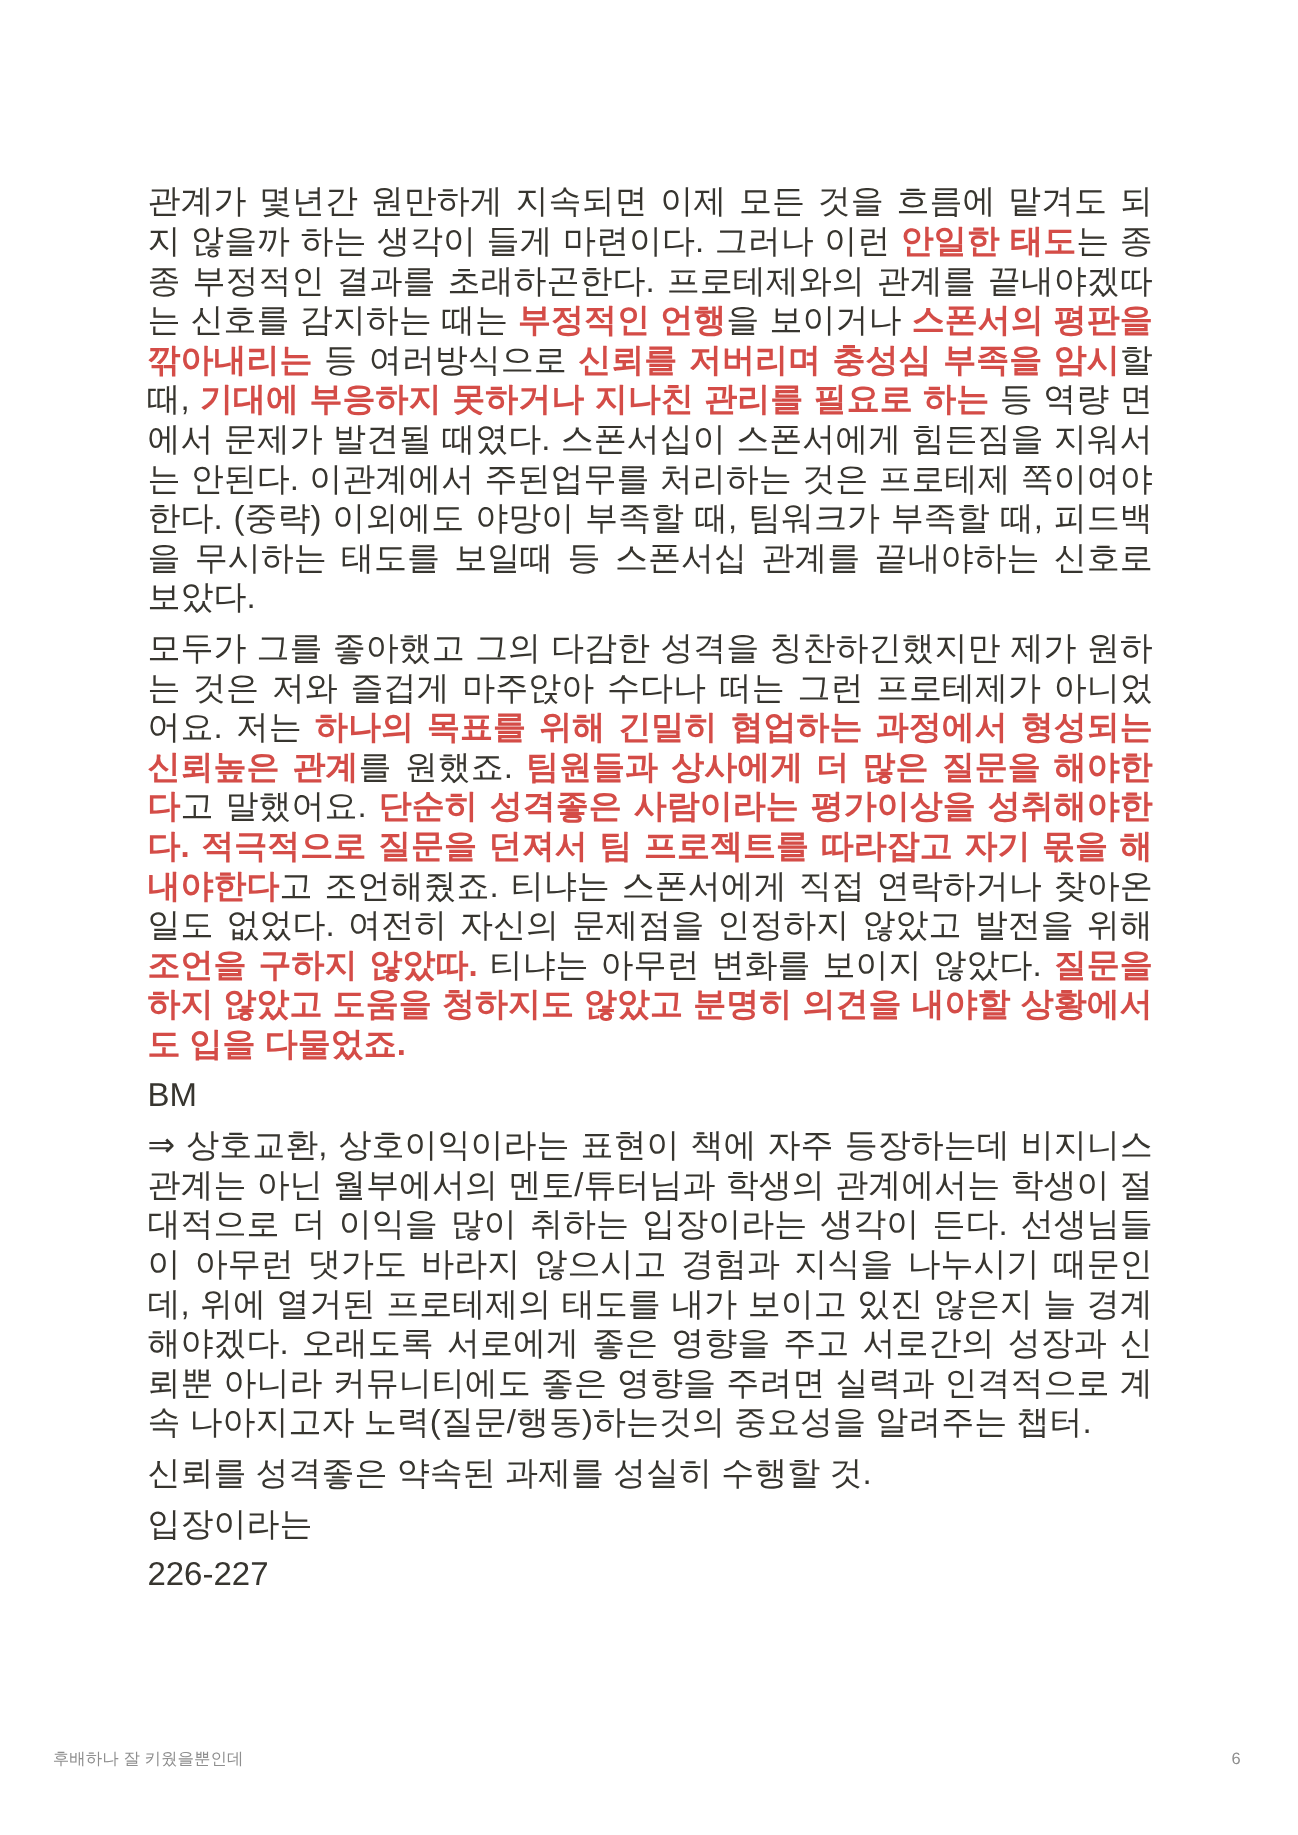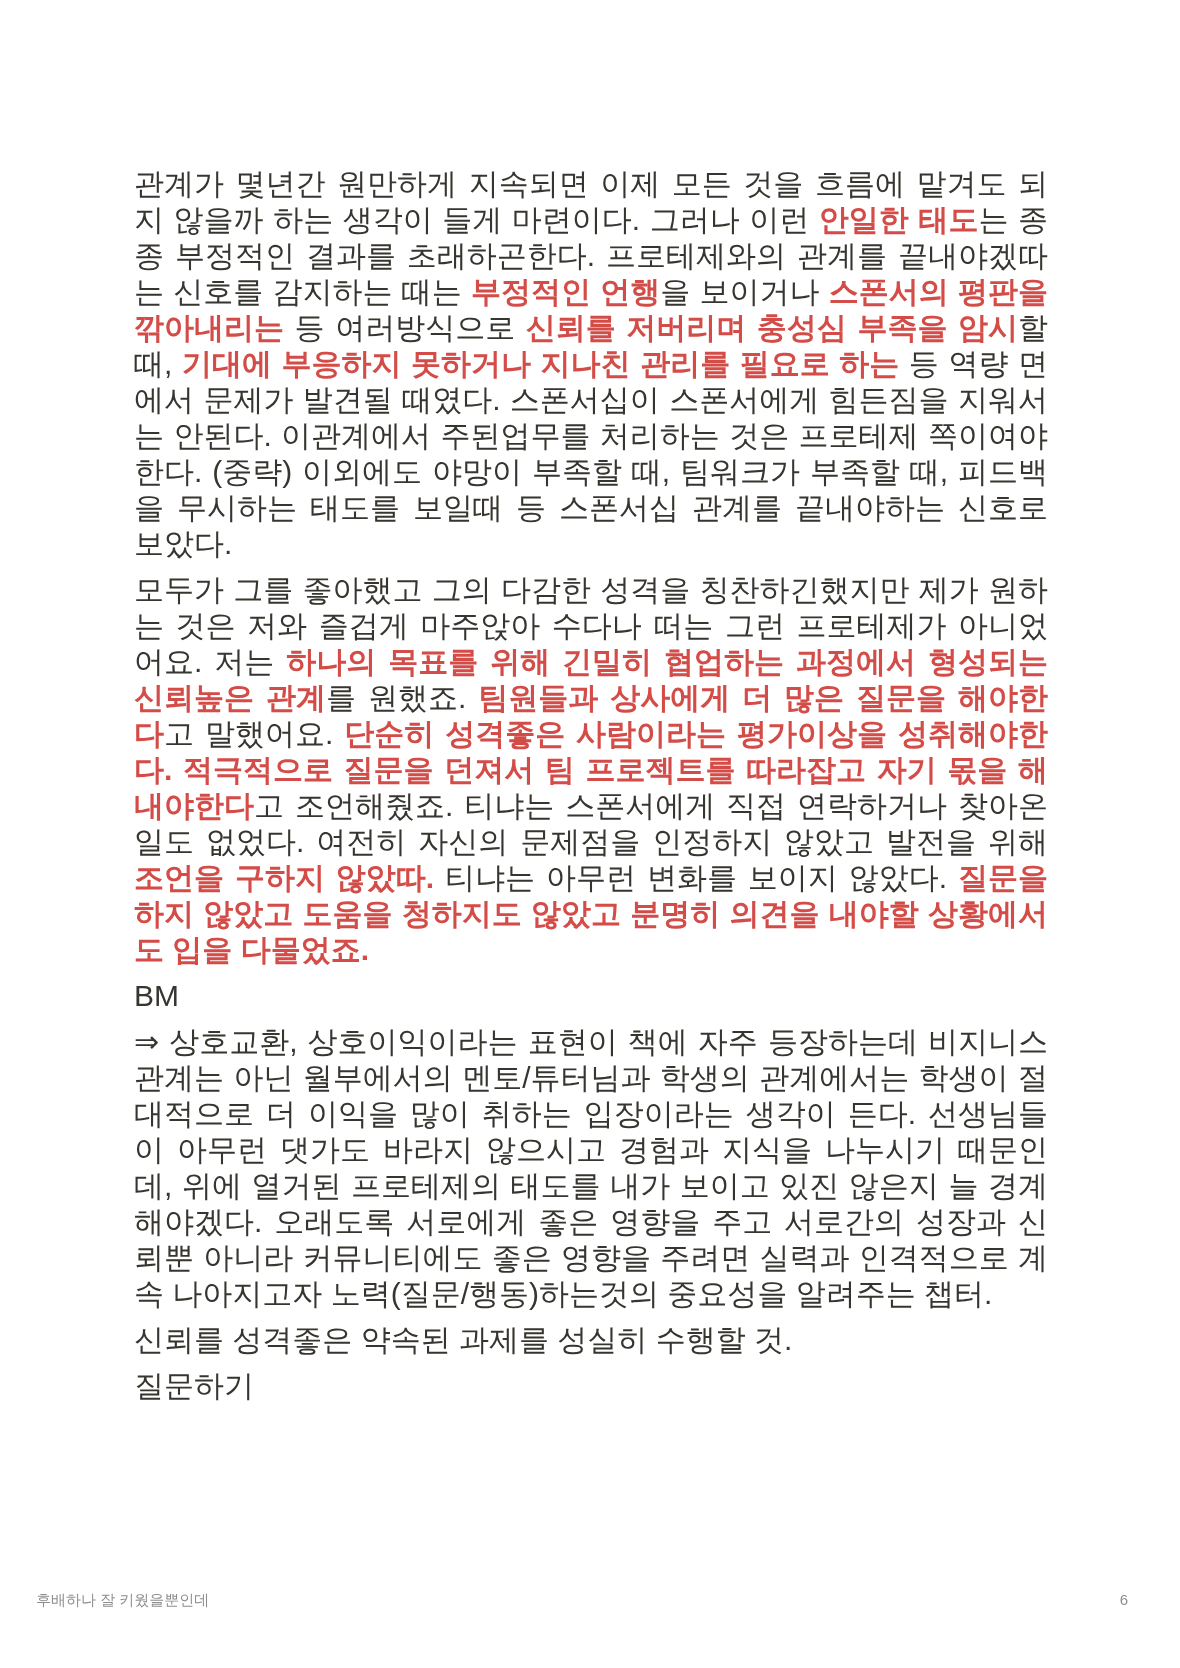--- a/index.html
+++ b/index.html
@@ -31,40 +31,41 @@
   }
   .run {
     font-weight: 400;
   }
   .run.red {
     color: var(--red-color, #d44c47);
     font-weight: 700;
   }
   .footer {
     position: absolute;
-    left: 36px;
+    left: 48px;
     right: 52px;
     top: 1590px;
     display: flex;
     justify-content: space-between;
     align-items: baseline;
     color: var(--footer-color, #8e8e8e);
     font-size: 15px;
     line-height: 20px;
     gap: 36px;
   }
 </style>
 </head>
 <body style="--text-color: #37352f; --red-color: #d44c47; --footer-color: #8e8e8e; background: rgb(255, 255, 255);">
 
 <main class="doc">
     <p class="para"><span class="run">관계가 몇년간 원만하게 지속되면 이제 모든 것을 흐름에 맡겨도 되지 않을까 하는 생각이 들게 마련이다. 그러나 이런 </span><span class="run red">안일한 태도</span><span class="run">는 종종 부정적인 결과를 초래하곤한다. 프로테제와의 관계를 끝내야겠따는 신호를 감지하는 때는 </span><span class="run red">부정적인 언행</span><span class="run">을 보이거나 </span><span class="run red">스폰서의 평판을 깎아내리는</span><span class="run"> 등 여러방식으로 </span><span class="run red">신뢰를 저버리며 충성심 부족을 암시</span><span class="run">할 때, </span><span class="run red">기대에 부응하지 못하거나 지나친 관리를 필요로 하는</span><span class="run"> 등 역량 면에서 문제가 발견될 때였다. 스폰서십이 스폰서에게 힘든짐을 지워서는 안된다. 이관계에서 주된업무를 처리하는 것은 프로테제 쪽이여야 한다. (중략) 이외에도 야망이 부족할 때, 팀워크가 부족할 때, 피드백을 무시하는 태도를 보일때 등 스폰서십 관계를 끝내야하는 신호로 보았다.</span></p>
     <p class="para"><span class="run">모두가 그를 좋아했고 그의 다감한 성격을 칭찬하긴했지만 제가 원하는 것은 저와 즐겁게 마주앉아 수다나 떠는 그런 프로테제가 아니었어요. 저는 </span><span class="run red">하나의 목표를 위해 긴밀히 협업하는 과정에서 형성되는 신뢰높은 관계</span><span class="run">를 원했죠. </span><span class="run red">팀원들과 상사에게 더 많은 질문을 해야한다</span><span class="run">고 말했어요. </span><span class="run red">단순히 성격좋은 사람이라는 평가이상을 성취해야한다. 적극적으로 질문을 던져서 팀 프로젝트를 따라잡고 자기 몫을 해내야한다</span><span class="run">고 조언해줬죠. 티냐는 스폰서에게 직접 연락하거나 찾아온 일도 없었다. 여전히 자신의 문제점을 인정하지 않았고 발전을 위해 </span><span class="run red">조언을 구하지 않았따.</span><span class="run"> 티냐는 아무런 변화를 보이지 않았다. </span><span class="run red">질문을 하지 않았고 도움을 청하지도 않았고 분명히 의견을 내야할 상황에서도 입을 다물었죠.</span></p>
     <p class="para"><span class="run">BM</span></p>
     <p class="para"><span class="run">⇒ 상호교환, 상호이익이라는 표현이 책에 자주 등장하는데 비지니스관계는 아닌 월부에서의 멘토/튜터님과 학생의 관계에서는 학생이 절대적으로 더 이익을 많이 취하는 입장이라는 생각이 든다. 선생님들이 아무런 댓가도 바라지 않으시고 경험과 지식을 나누시기 때문인데, 위에 열거된 프로테제의 태도를 내가 보이고 있진 않은지 늘 경계해야겠다. 오래도록 서로에게 좋은 영향을 주고 서로간의 성장과 신뢰뿐 아니라 커뮤니티에도 좋은 영향을 주려면 실력과 인격적으로 계속 나아지고자 노력(질문/행동)하는것의 중요성을 알려주는 챕터.</span></p>
     <p class="para"><span class="run">신뢰를 성격좋은 약속된 과제를 성실히 수행할 것.</span></p>
-    <p class="para"><span class="run">질문하기</span></p>
+    <p class="para"><span class="run">입장이라는</span></p>
+    <p class="para"><span class="run">226-227</span></p>
   </main>
 
 <footer class="footer">
   <span>후배하나 잘 키웠을뿐인데</span>
   <span>6</span>
 </footer>
 
 </body></html>

